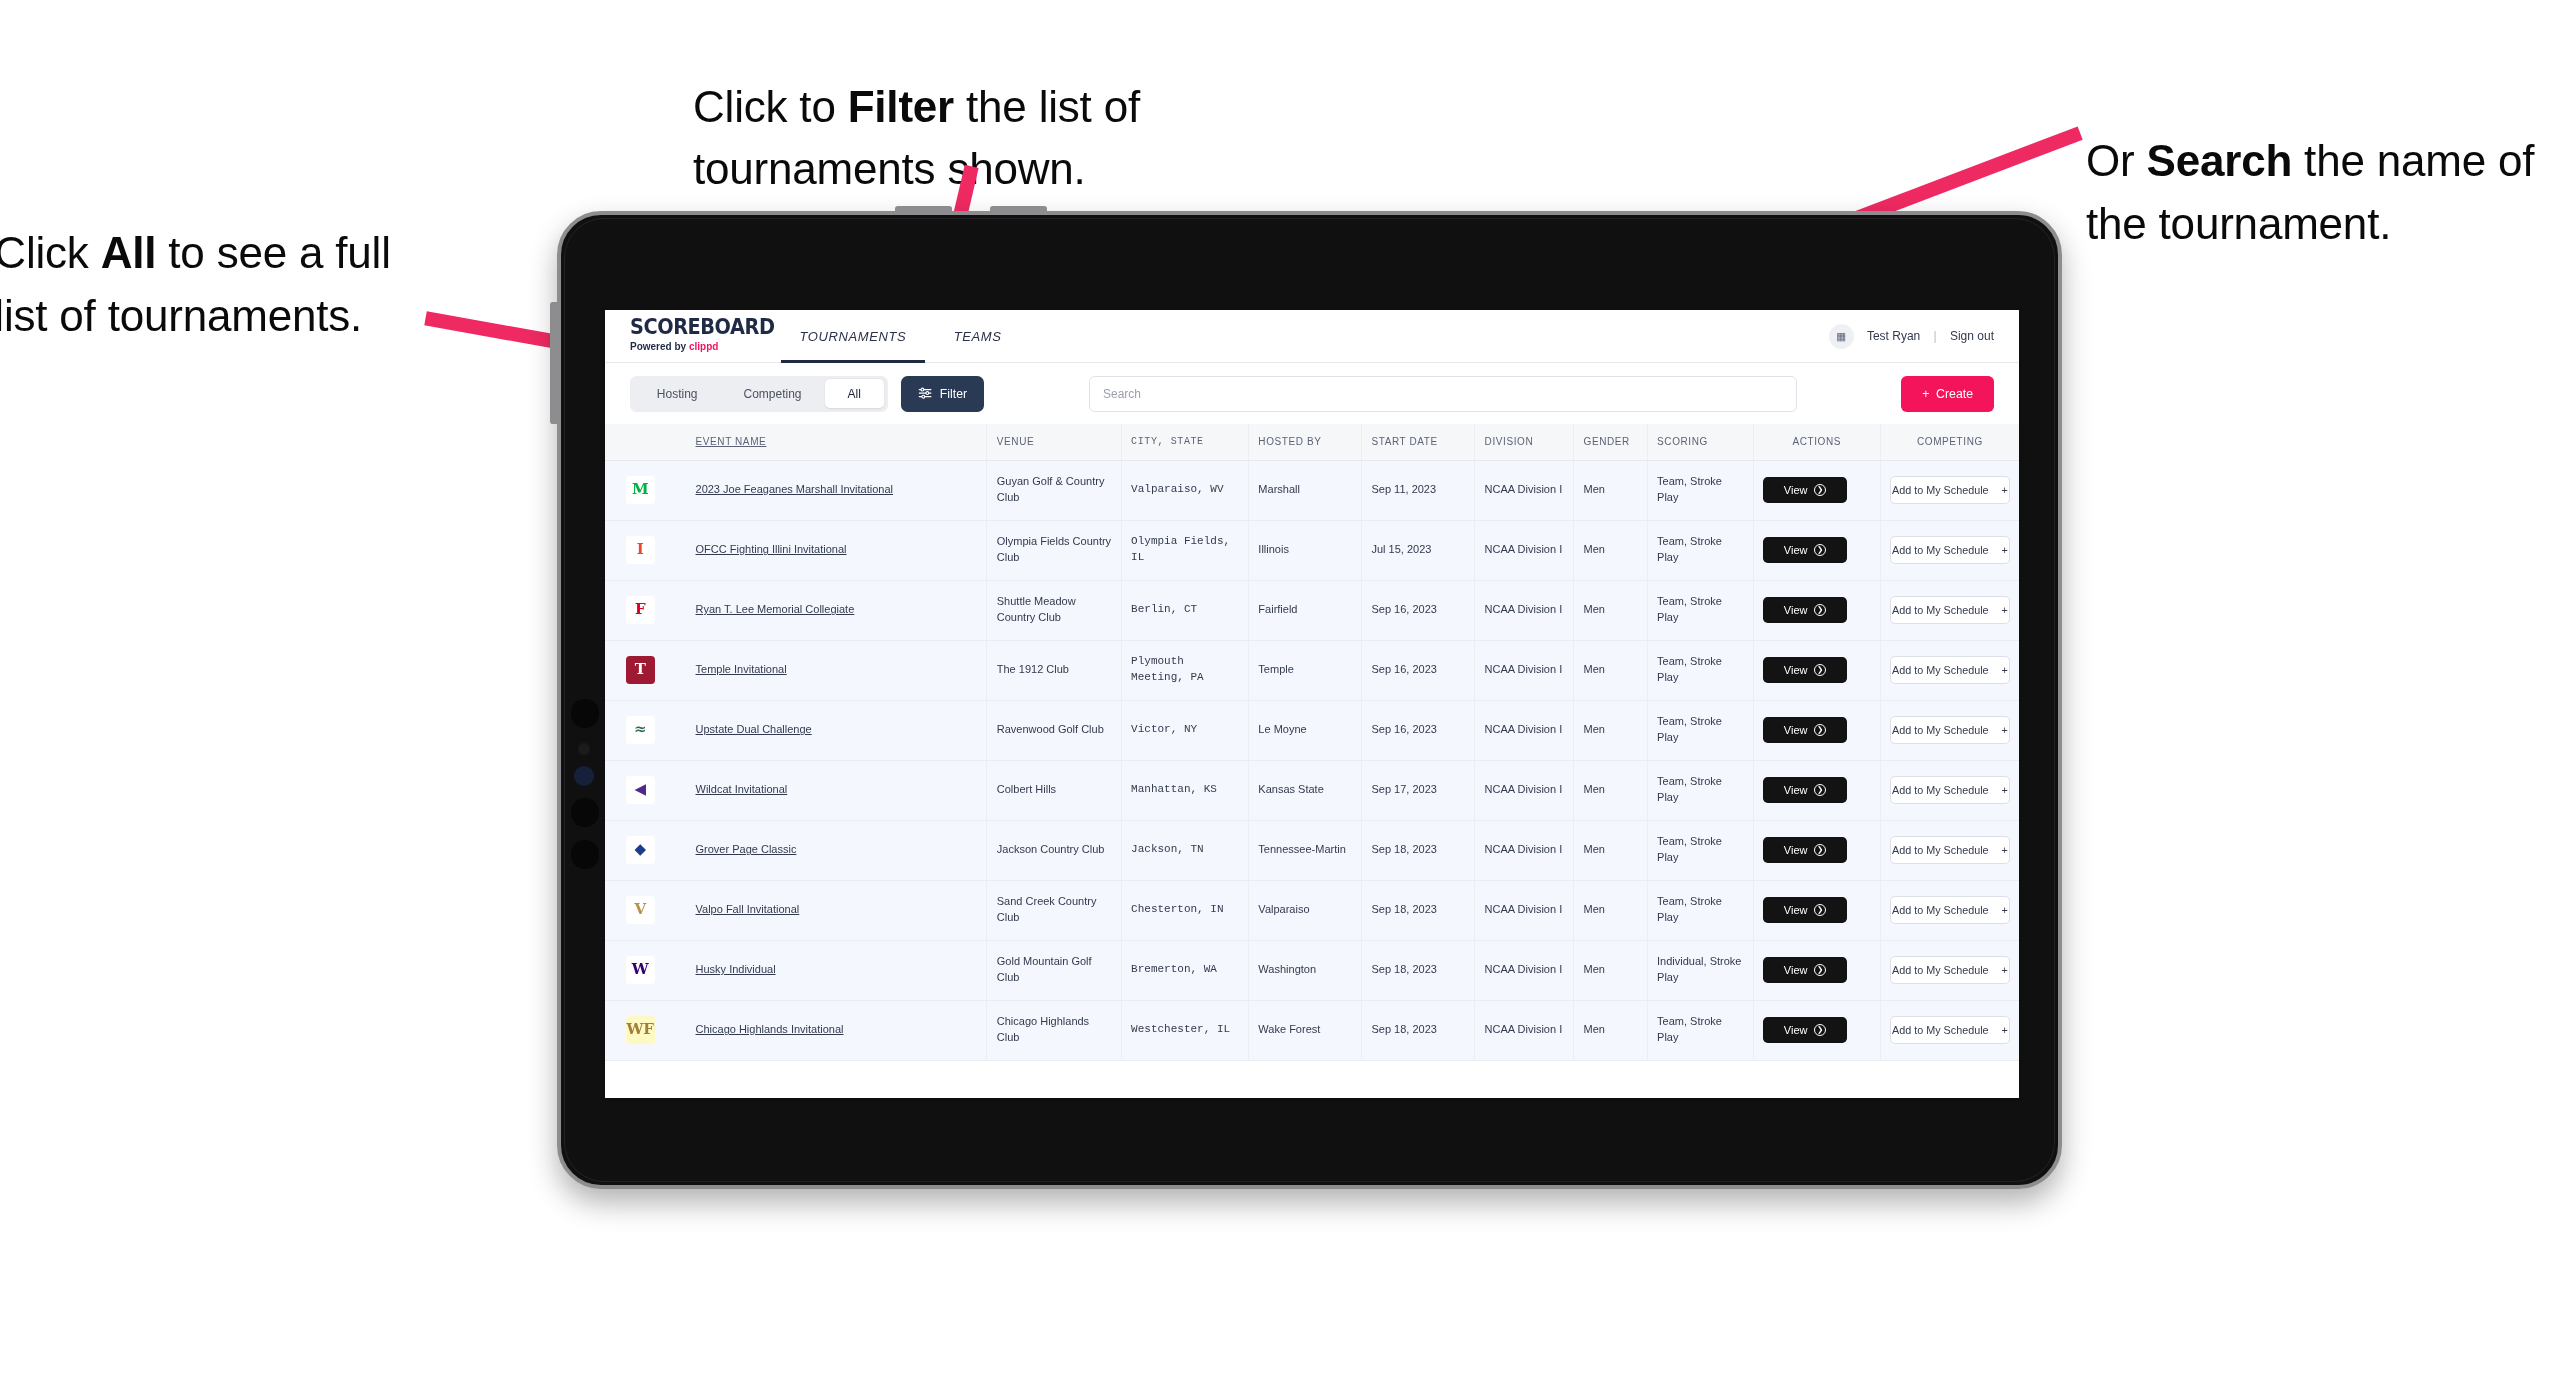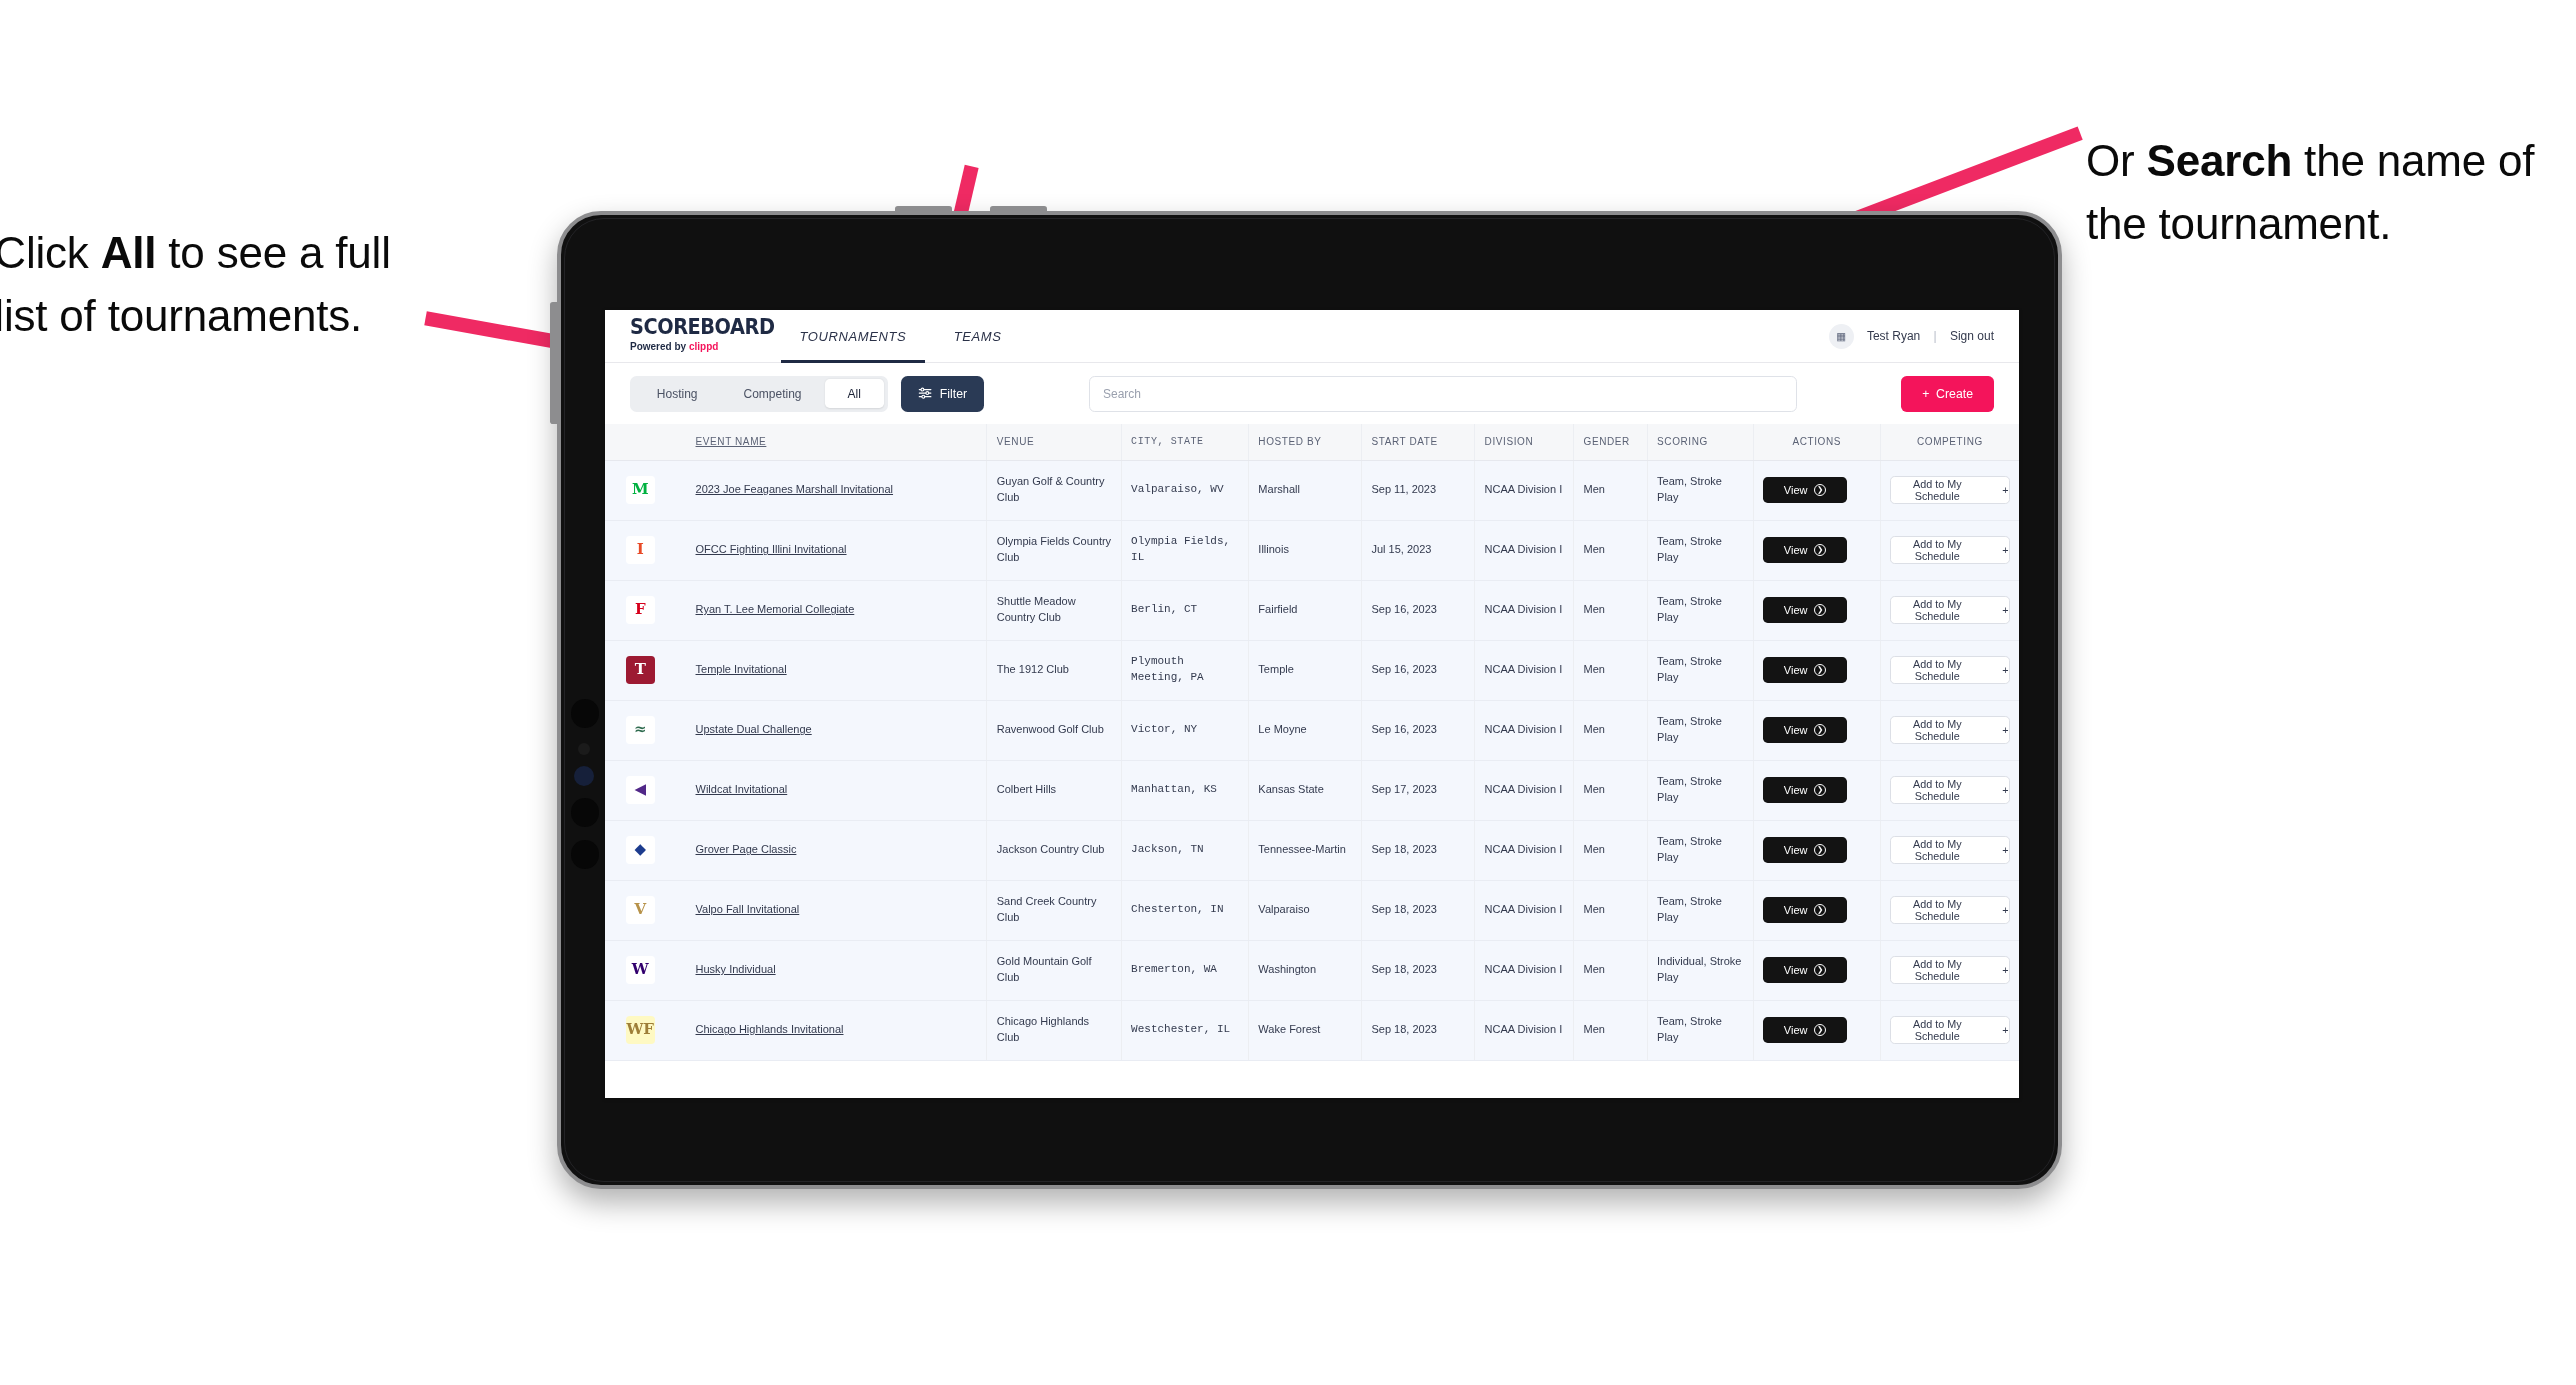--- a/index.html
+++ b/index.html
@@ -168,31 +168,34 @@
   .viewbtn {
     background:#131313;color:#fff;border-radius:4.7px;height:26px;width:84px;
     display:flex;align-items:center;justify-content:center;gap:6.6px;font-size:11px;border:none;
   }
   .circ-arrow{
     width:12.3px;height:12.3px;border:1.2px solid #fff;border-radius:50%;
     display:inline-flex;align-items:center;justify-content:center;font-size:7.6px;line-height:1;
   }
   .addbtn {
     background:#fff;border:0.9px solid #dcdfe6;border-radius:4.7px;height:27.5px;
-    display:flex;align-items:center;justify-content:center;gap:19px;
+    display:flex;align-items:center;justify-content:center;gap:13px;
     font-size:10.8px;color:#333a4e;width:100%;max-width:171px;
   }
 </style>
 </head>
 <body>
 
 <div id="stage">
 
   <div class="annot" id="annot-all">
     <span>Click </span><b>All</b><span> to see a full list of tournaments.</span>
+  </div>
+  <div class="annot" id="annot-filter">
+    <span>Click to </span><b>Filter</b><span> the list of tournaments shown.</span>
   </div>
   <div class="annot" id="annot-search">
     <span>Or </span><b>Search</b><span> the name of the tournament.</span>
   </div>
 
   <svg class="arrow-svg" style="left:0;top:0;width:2576px;height:1386px;" viewBox="0 0 2712 1459" width="2576" height="1386">
 
     <g>
       <line x1="448" y1="335" x2="855" y2="408" stroke="#ef2a63" stroke-width="15"></line>
       <polygon points="885,415 816,387 823,434" fill="#ef2a63"></polygon>

